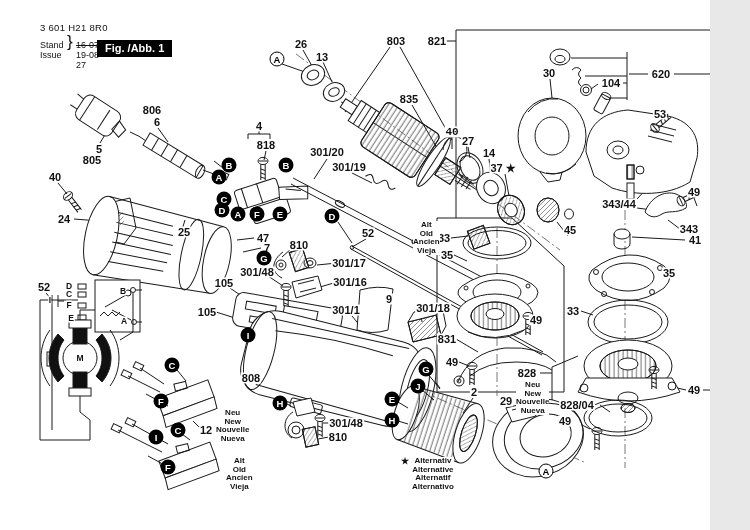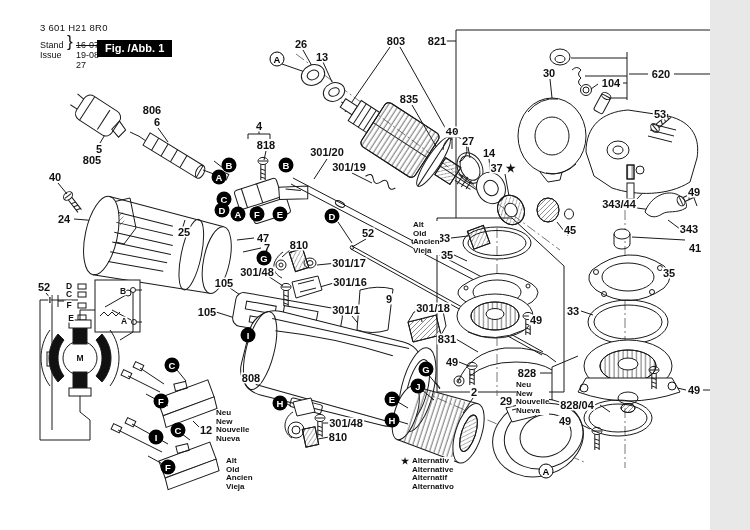--- a/index.html
+++ b/index.html
@@ -17,21 +17,21 @@
   .figbadge{position:absolute;left:97px;top:40px;background:#000;color:#fff;
             font-weight:bold;font-size:11px;padding:2px 8px 3px 8px;}
   
   .footer{position:absolute;left:40px;top:456px;font-size:9.3px;line-height:10.5px;}
   
   .plabel{position:absolute;transform:translate(-50%,-50%);font-weight:bold;font-size:11px;
           white-space:nowrap;background:#fff;padding:0 1px;line-height:11px;}
   .clet{position:absolute;transform:translate(-50%,-50%);width:15px;height:15px;border-radius:50%;
         background:#000;color:#fff;font-weight:bold;font-size:9.5px;line-height:15px;text-align:center;}
   .clet.outline{background:#fff;color:#000;border:1.2px solid #000;width:13px;height:13px;line-height:13px;}
-  .mlabel{position:absolute;font-weight:bold;font-size:8px;line-height:8.6px;background:#fff;}
+  .mlabel{position:absolute;font-weight:bold;font-size:8px;line-height:8.6px;background:#fff;text-align:center;}
   .mstar{position:absolute;left:-11px;top:0;font-size:9px;}
   .cirlet{position:absolute;transform:translate(-50%,-50%);font-weight:bold;font-size:8.5px;
           line-height:9px;background:#fff;padding:0 .5px;}
 </style>
 </head>
 <body>
 
 <div class="stage">
 
 <svg width="750" height="530" viewBox="0 0 750 530">
@@ -563,21 +563,21 @@
       <div class="plabel" style="left: 452px; top: 362px;">49</div>
       <div class="plabel" style="left: 536px; top: 320px;">49</div>
       <div class="plabel" style="left: 444px; top: 238px;">33</div>
       <div class="plabel" style="left: 447px; top: 255px;">35</div>
       <div class="plabel" style="left: 573px; top: 311px;">33</div>
       <div class="plabel" style="left: 669px; top: 273px;">35</div>
       <div class="plabel" style="left: 694px; top: 390px;">49</div>
       <div class="plabel" style="left: 619px; top: 204px;">343/44</div>
       <div class="plabel" style="left: 689px; top: 229px;">343</div>
       <div class="plabel" style="left: 694px; top: 192px;">49</div>
-      <div class="plabel" style="left: 695px; top: 248px;">41</div>
+      <div class="plabel" style="left: 695px; top: 240px;">41</div>
       <div class="plabel" style="left: 452px; top: 132px; font-family: Liberation Mono, monospace;">40</div>
       <div class="plabel" style="left: 468px; top: 141px;">27</div>
       <div class="plabel" style="left: 489px; top: 153px;">14</div>
       <div class="plabel" style="left: 503px; top: 168px;">37 ★</div>
       <div class="plabel" style="left: 570px; top: 230px;">45</div>
       <div class="plabel" style="left: 474px; top: 392px;">2</div>
       <div class="plabel" style="left: 506px; top: 401px;">29</div>
       <div class="plabel" style="left: 206px; top: 430px;">12</div>
       <div class="plabel" style="left: 527px; top: 373px;">828</div>
       <div class="plabel" style="left: 577px; top: 405px;">828/04</div>

